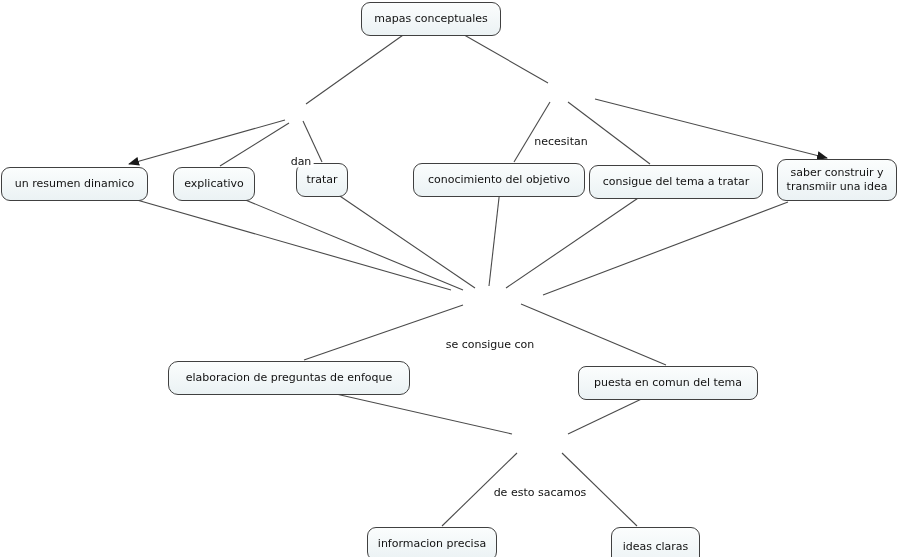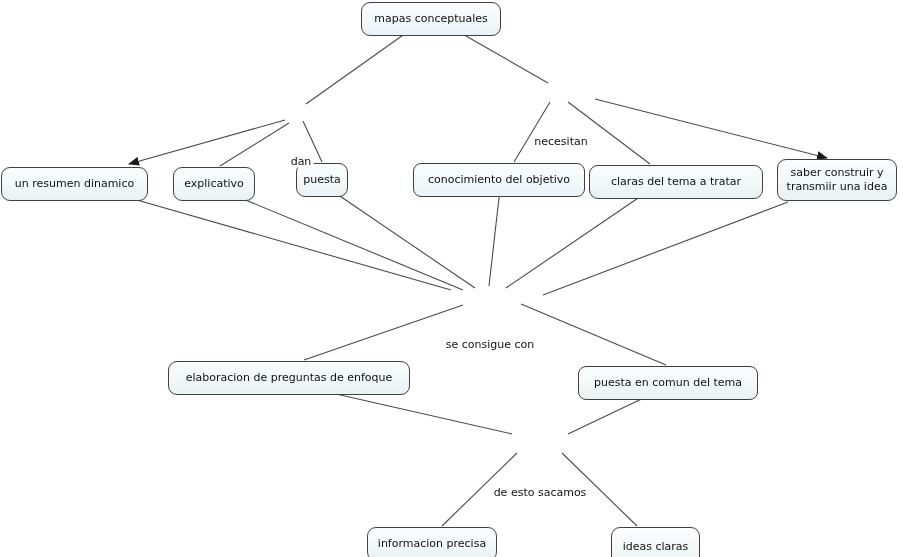--- a/index.html
+++ b/index.html
@@ -86,29 +86,29 @@
       <line x1="517" y1="453" x2="442" y2="526"></line>
       <line x1="562" y1="453" x2="637" y2="526"></line>
     </svg>
 
   <div class="concept" style="left:361px; top:2px; width:140px; height:26px;">mapas conceptuales</div>
 
   <div class="concept" style="left:1px; top:167px; width:147px; height:26px;">un resumen dinamico</div>
 
   <div class="concept" style="left:173px; top:167px; width:82px; height:26px;">explicativo</div>
 
-  <div class="concept" style="left:296px; top:163px; width:52px; height:26px;">puesta</div>
+  <div class="concept" style="left:296px; top:163px; width:52px; height:26px;">tratar</div>
 
-  <div class="concept" style="left:413px; top:163px; width:172px; height:26px;border-radius:8px;">conocimiento del objetivo</div>
+  <div class="concept" style="left:413px; top:163px; width:172px; height:26px;">conocimiento del objetivo</div>
 
-  <div class="concept" style="left:589px; top:165px; width:174px; height:26px;">claras del tema a tratar</div>
+  <div class="concept" style="left:589px; top:165px; width:174px; height:26px;">consigue del tema a tratar</div>
 
   <div class="concept" style="left:777px; top:159px; width:120px; height:42px;">saber construir y transmiir una idea</div>
 
-  <div class="concept" style="left:168px; top:361px; width:242px; height:27px;">elaboracion de preguntas de enfoque</div>
+  <div class="concept" style="left:168px; top:361px; width:242px; height:27px;border-radius:10px;">elaboracion de preguntas de enfoque</div>
 
   <div class="concept" style="left:578px; top:366px; width:180px; height:27px;border-radius:8px;">puesta en comun del tema</div>
 
   <div class="concept" style="left:367px; top:527px; width:130px; height:26px;">informacion precisa</div>
 
   <div class="concept" style="left:611px; top:527px; width:89px; height:41px;">ideas claras</div>
 
   <div class="linking" style="left:301px; top:113px;">dan</div>
 
   <div class="linking" style="left:561px; top:93px;">necesitan</div>

